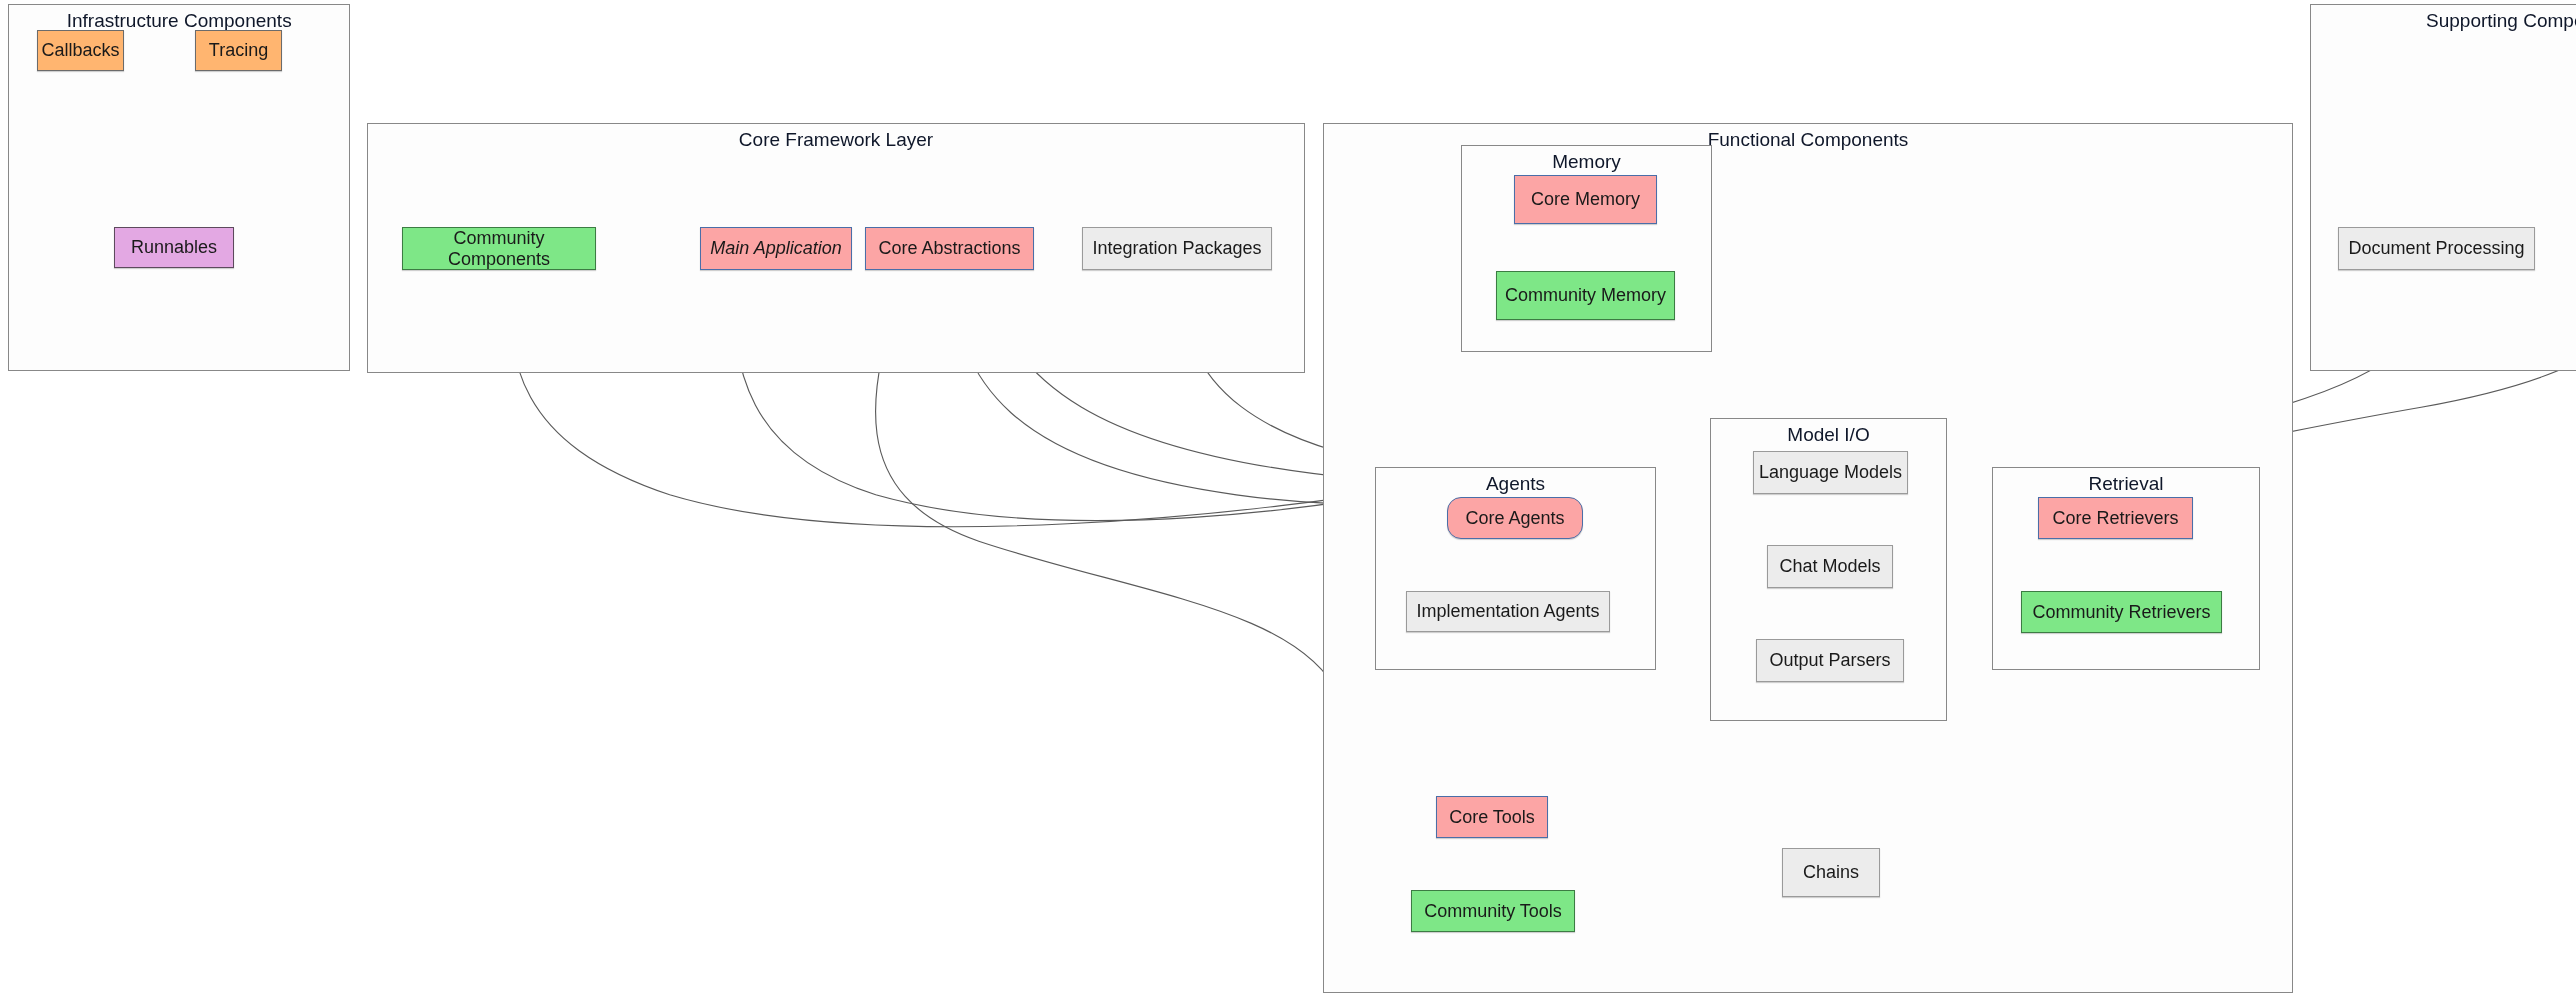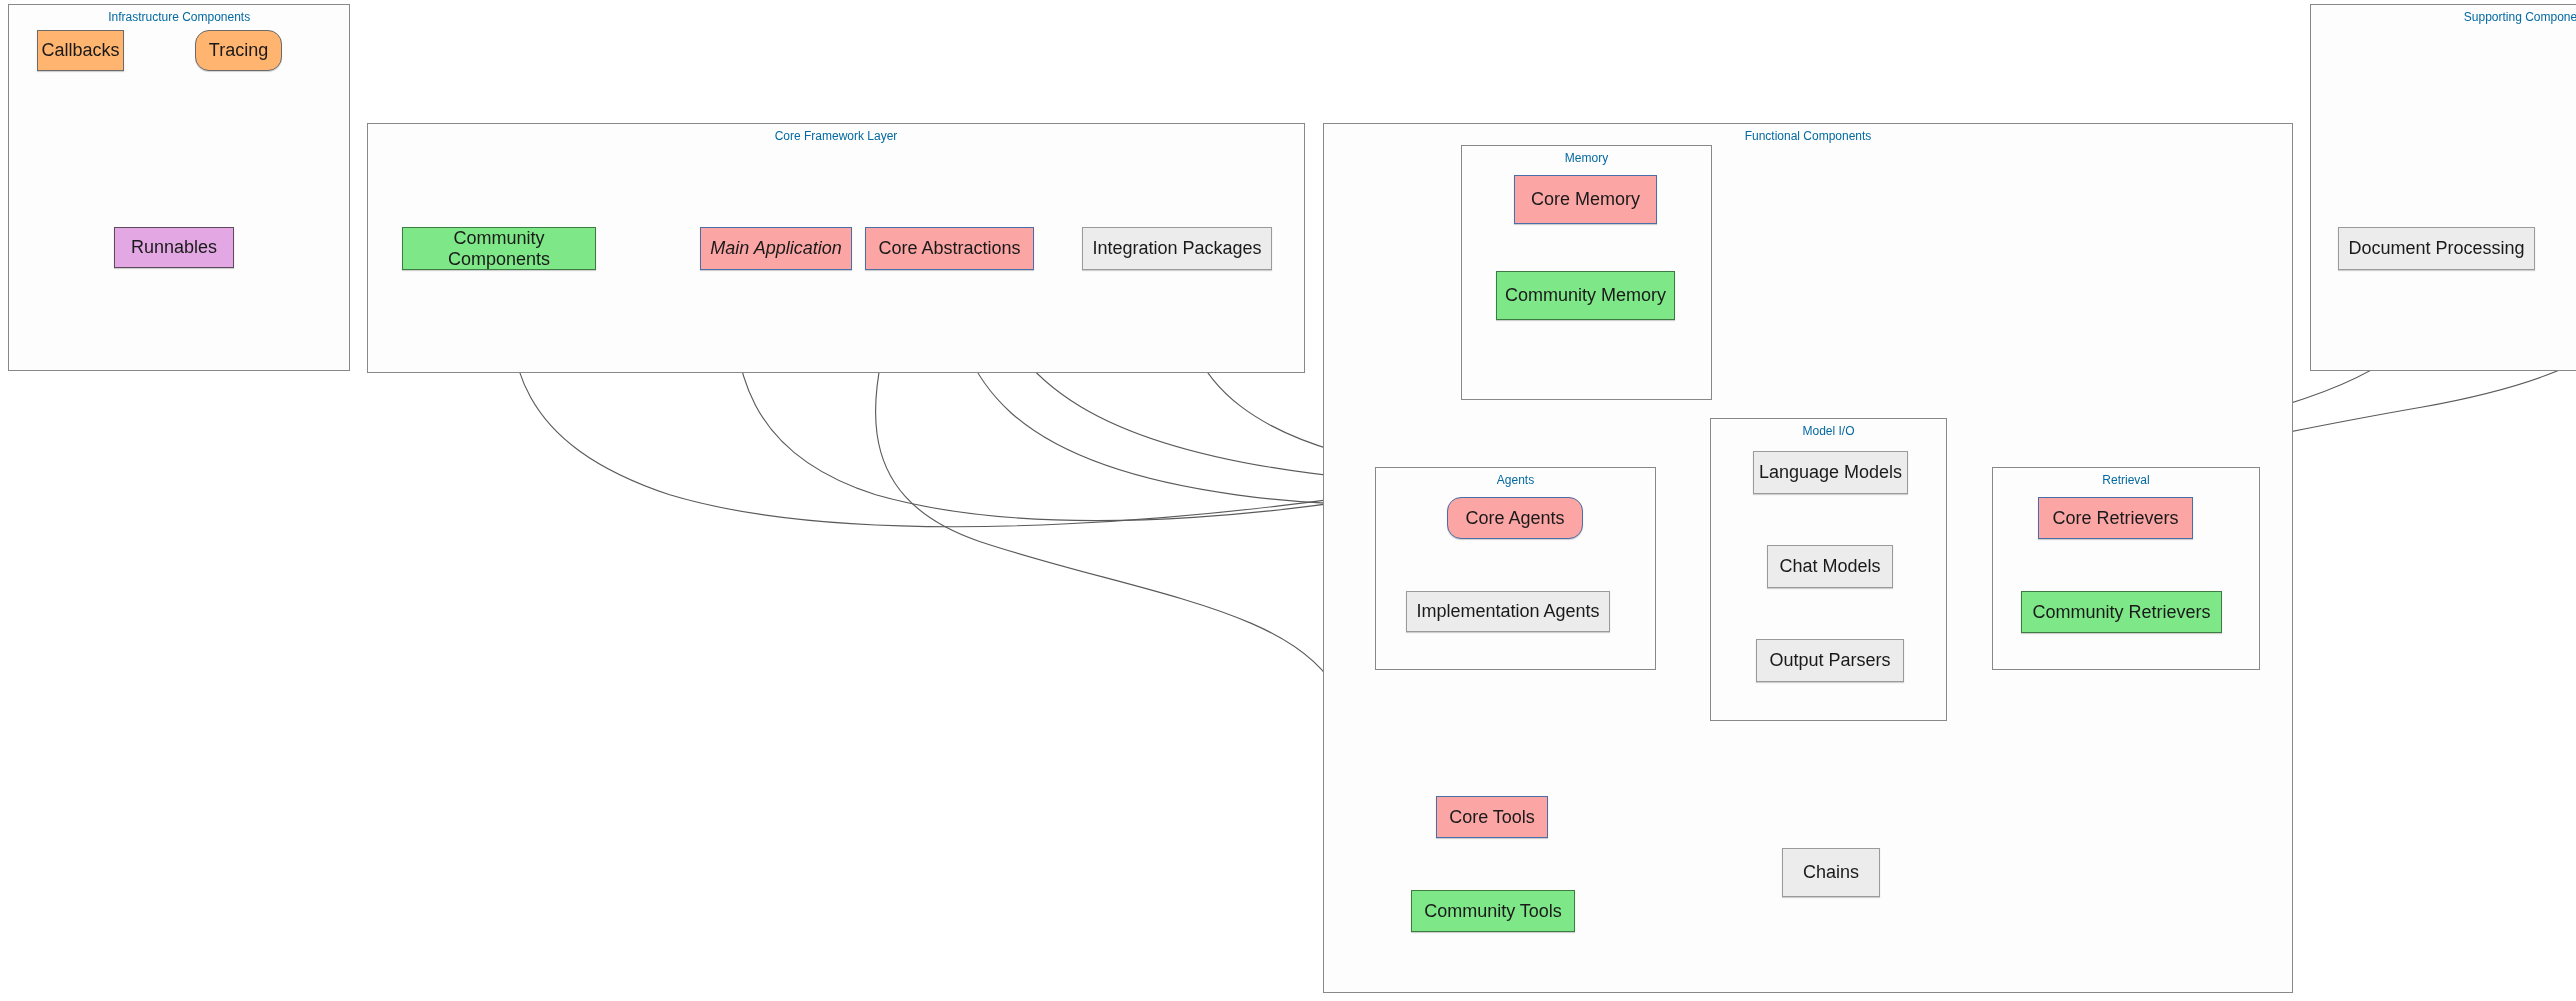--- a/index.html
+++ b/index.html
@@ -22,22 +22,22 @@
     background: #fdfdfd;
     border: 1px solid #888888;
     box-sizing: border-box;
   }
   .cluster-title {
     position: absolute;
     top: 5.2px;
     left: 0;
     width: 100%;
     text-align: center;
-    font-size: 12px;
-    color: #0369a1;
+    font-size: 19px;
+    color: #0f172a;
     font-family: "Liberation Sans", sans-serif;
     white-space: nowrap;
     pointer-events: none;
   }
   
   .node {
     position: absolute;
     box-sizing: border-box;
     border: 1px solid #6b6b6b;
     display: flex;
@@ -113,21 +113,21 @@
   </svg>
 
   <div class="cluster" style="left:8.2px; top:4.1px; width:342px; height:367px;">
     <div class="cluster-title">Infrastructure Components</div>
   </div>
 
   <div class="node fill-orange" style="left:37px; top:30px; width:87px; height:41px;">
     <span>Callbacks</span>
   </div>
 
-  <div class="node fill-orange" style="left:195px; top:30px; width:87px; height:41px;border-radius:14px;">
+  <div class="node fill-orange" style="left:195px; top:30px; width:87px; height:41px;">
     <span>Tracing</span>
   </div>
 
   <div class="node fill-purple" style="left:114px; top:227px; width:120px; height:41px;">
     <span>Runnables</span>
   </div>
 
   <div class="cluster" style="left:367px; top:123px; width:938px; height:250px;">
     <div class="cluster-title">Core Framework Layer</div>
   </div>
@@ -145,21 +145,21 @@
   </div>
 
   <div class="node fill-default" style="left:1082px; top:227px; width:190px; height:43px;">
     <span>Integration Packages</span>
   </div>
 
   <div class="cluster" style="left:1323px; top:123px; width:970px; height:870px;">
     <div class="cluster-title">Functional Components</div>
   </div>
 
-  <div class="cluster" style="left:1461px; top:145px; width:251px; height:255px;">
+  <div class="cluster" style="left:1461px; top:145px; width:251px; height:207px;">
     <div class="cluster-title">Memory</div>
   </div>
 
   <div class="node fill-blue" style="left:1514px; top:175px; width:143px; height:49px;">
     <span>Core Memory</span>
   </div>
 
   <div class="node fill-green" style="left:1496px; top:271px; width:179px; height:49px;">
     <span>Community Memory</span>
   </div>

